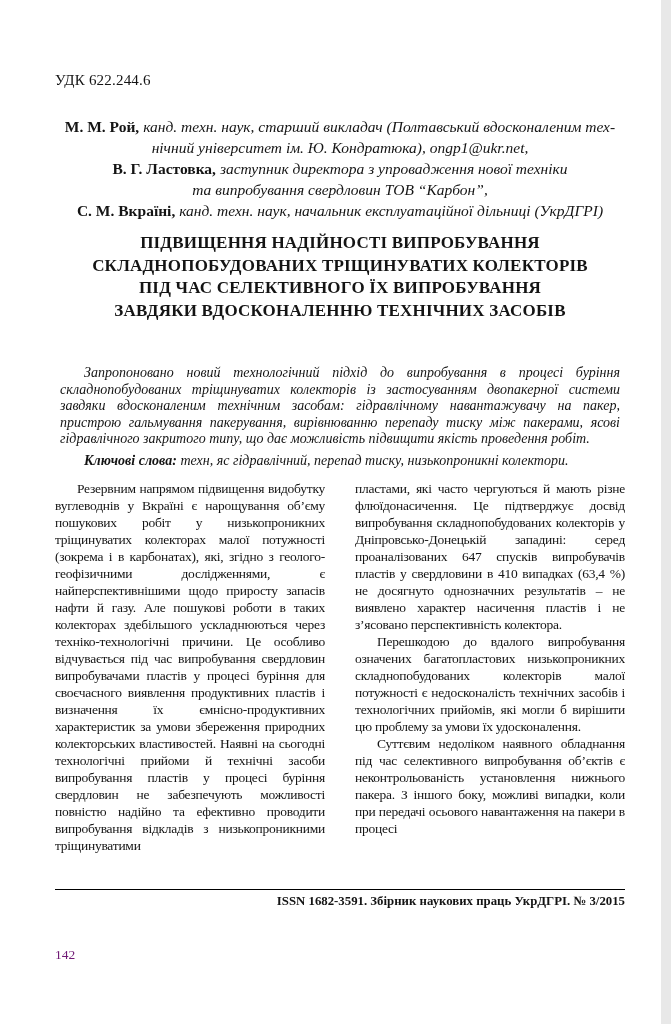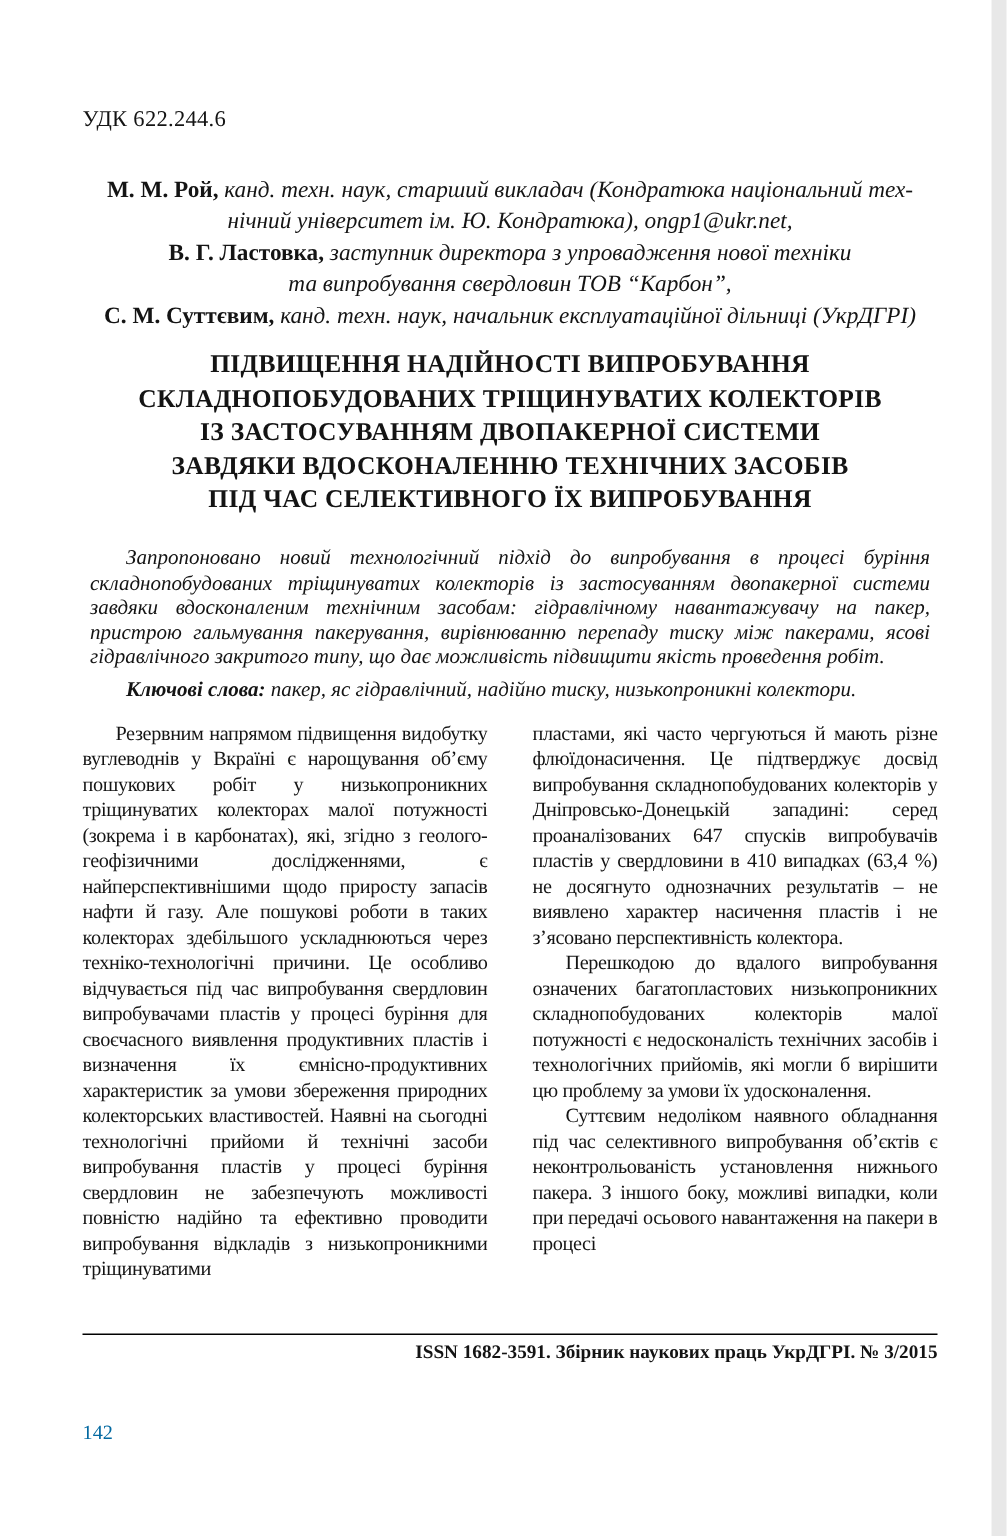--- a/index.html
+++ b/index.html
@@ -82,49 +82,48 @@
     font-weight: bold;
     font-size: 12.8px;
     line-height: 15.5px;
   }
   .footer .copyright { text-align: right; }
 
   .page-number {
     position: absolute;
     left: 55px; top: 947px;
     font-size: 13.5px;
-    color: #0369a1;
+    color: #701a75;
   }
 </style>
 </head>
 <body>
 
 <div class="page">
 
   <div class="content udc">УДК 622.244.6</div>
 
   <div class="content authors">
-    <div><span class="name">М. М. Рой,</span><span class="role"> канд. техн. наук, старший викладач (Кондратюка національний тех-</span></div>
+    <div><span class="name">М. М. Рой,</span><span class="role"> канд. техн. наук, старший викладач (Полтавський вдосконаленим тех-</span></div>
     <div class="role">нічний університет ім. Ю. Кондратюка), ongp1@ukr.net,</div>
     <div><span class="name">В. Г. Ластовка,</span><span class="role"> заступник директора з упровадження нової техніки</span></div>
     <div class="role">та випробування свердловин ТОВ “Карбон”,</div>
-    <div><span class="name">С. М. Суттєвим,</span><span class="role"> канд. техн. наук, начальник експлуатаційної дільниці (УкрДГРІ)</span></div>
+    <div><span class="name">С. М. Вкраїні,</span><span class="role"> канд. техн. наук, начальник експлуатаційної дільниці (УкрДГРІ)</span></div>
   </div>
 
   <div class="content title-block">
     <div>ПІДВИЩЕННЯ НАДІЙНОСТІ ВИПРОБУВАННЯ</div>
     <div>СКЛАДНОПОБУДОВАНИХ ТРІЩИНУВАТИХ КОЛЕКТОРІВ</div>
-    <div>ІЗ ЗАСТОСУВАННЯМ ДВОПАКЕРНОЇ СИСТЕМИ</div>
+    <div>ПІД ЧАС СЕЛЕКТИВНОГО ЇХ ВИПРОБУВАННЯ</div>
     <div>ЗАВДЯКИ ВДОСКОНАЛЕННЮ ТЕХНІЧНИХ ЗАСОБІВ</div>
-    <div>ПІД ЧАС СЕЛЕКТИВНОГО ЇХ ВИПРОБУВАННЯ</div>
   </div>
 
   <div class="content abstract">
     <p>Запропоновано новий технологічний підхід до випробування в процесі буріння складнопобудованих тріщинуватих колекторів із застосуванням двопакерної системи завдяки вдосконаленим технічним засобам: гідравлічному навантажувачу на пакер, пристрою гальмування пакерування, вирівнюванню перепаду тиску між пакерами, ясові гідравлічного закритого типу, що дає можливість підвищити якість проведення робіт.</p>
-    <p><span class="keywords-label">Ключові слова:</span><span> пакер, яс гідравлічний, надійно тиску, низькопроникні колектори.</span></p>
+    <p><span class="keywords-label">Ключові слова:</span><span> техн, яс гідравлічний, перепад тиску, низькопроникні колектори.</span></p>
   </div>
 
   <div class="content body-columns">
     <div class="col">
       <p class="indent">Резервним напрямом підвищення видобутку вуглеводнів у Вкраїні є нарощування об’єму пошукових робіт у низькопроникних тріщинуватих колекторах малої потужності (зокрема і в карбонатах), які, згідно з геолого-геофізичними дослідженнями, є найперспективнішими щодо приросту запасів нафти й газу. Але пошукові роботи в таких колекторах здебільшого ускладнюються через техніко-технологічні причини. Це особливо відчувається під час випробування свердловин випробувачами пластів у процесі буріння для своєчасного виявлення продуктивних пластів і визначення їх ємнісно-продуктивних характеристик за умови збереження природних колекторських властивостей. Наявні на сьогодні технологічні прийоми й технічні засоби випробування пластів у процесі буріння свердловин не забезпечують можливості повністю надійно та ефективно проводити випробування відкладів з низькопроникними тріщинуватими</p>
     </div>
     <div class="col">
       <p>пластами, які часто чергуються й мають різне флюїдонасичення. Це підтверджує досвід випробування складнопобудованих колекторів у Дніпровсько-Донецькій западині: серед проаналізованих 647 спусків випробувачів пластів у свердловини в 410 випадках (63,4 %) не досягнуто однозначних результатів – не виявлено характер насичення пластів і не з’ясовано перспективність колектора.</p>
       <p class="indent">Перешкодою до вдалого випробування означених багатопластових низькопроникних складнопобудованих колекторів малої потужності є недосконалість технічних засобів і технологічних прийомів, які могли б вирішити цю проблему за умови їх удосконалення.</p>
       <p class="indent">Суттєвим недоліком наявного обладнання під час селективного випробування об’єктів є неконтрольованість установлення нижнього пакера. З іншого боку, можливі випадки, коли при передачі осьового навантаження на пакери в процесі</p>

